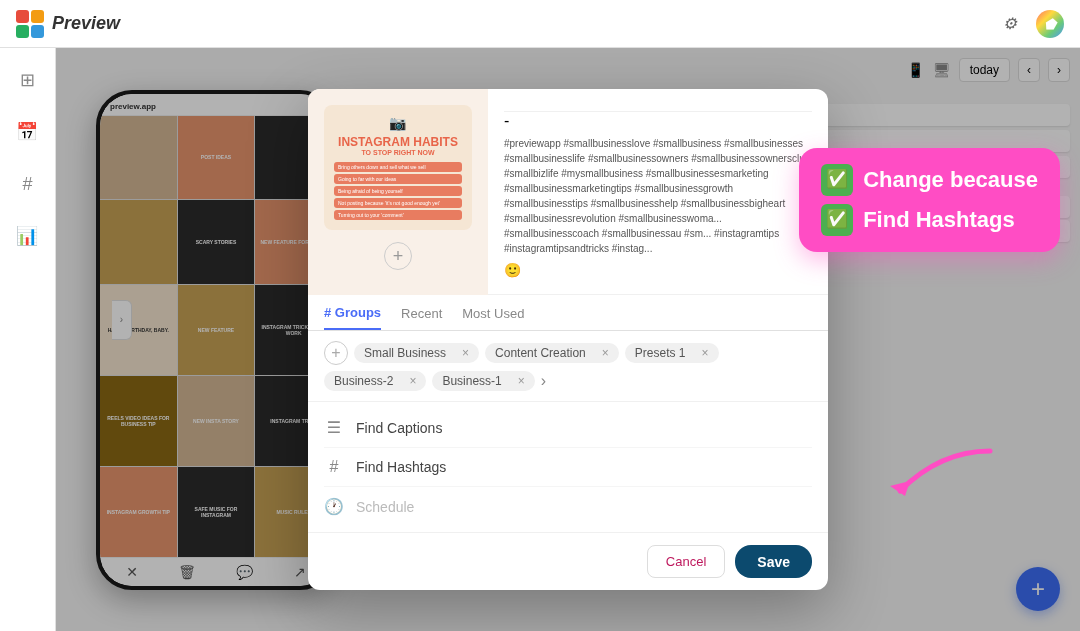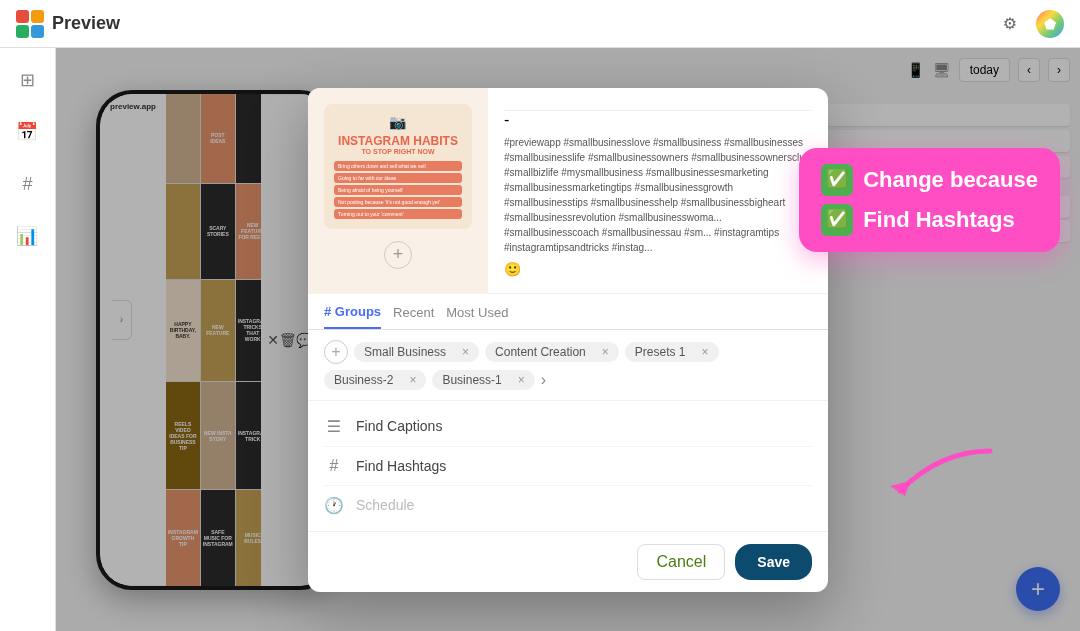--- a/index.html
+++ b/index.html
@@ -15,20 +15,21 @@
     
     .topbar {
       background: white;
       height: 48px;
       display: flex;
       align-items: center;
       padding: 0 16px;
       border-bottom: 1px solid #e0e0e0;
       position: relative;
       z-index: 1;
+      font-style: italic;
     }
     .topbar-logo {
       display: flex;
       align-items: center;
       gap: 8px;
     }
     .logo-grid {
       width: 28px;
       height: 28px;
       display: grid;
@@ -127,21 +128,21 @@
       overflow: hidden;
       box-shadow: 0 10px 30px rgba(0,0,0,0.3);
     }
     .phone-screen {
       background: white;
       width: 100%;
       height: 100%;
       border-radius: 32px;
       overflow: hidden;
       display: flex;
-      flex-direction: row;
+      flex-direction: column;
     }
     .phone-header {
       background: white;
       padding: 8px 10px 4px;
       font-size: 8px;
       color: #333;
       font-weight: 600;
       border-bottom: 1px solid #f0f0f0;
     }
     .phone-grid {
@@ -395,21 +396,21 @@
     .caption-emoji-btn {
       font-size: 14px;
       color: #aaa;
       cursor: pointer;
     }
 
     
     .modal-tabs {
       display: flex;
       align-items: center;
-      gap: 12px;
+      gap: 20px;
       padding: 10px 16px 0;
       border-bottom: 1px solid #e0e0e0;
     }
     .tab-item {
       font-size: 13px;
       color: #888;
       cursor: pointer;
       padding-bottom: 8px;
     }
     .tab-item.active {
@@ -493,22 +494,22 @@
       display: flex;
       justify-content: flex-end;
       gap: 10px;
       border-top: 1px solid #f0f0f0;
     }
     .btn-cancel {
       background: white;
       border: 1px solid #ddd;
       border-radius: 8px;
       padding: 8px 18px;
-      font-size: 16px;
-      color: #4d7c0f;
+      font-size: 13px;
+      color: #be185d;
       cursor: pointer;
     }
     .btn-save {
       background: #0c4a6e;
       border: none;
       border-radius: 16px;
       padding: 8px 22px;
       font-size: 14px;
       color: white;
       cursor: pointer;

